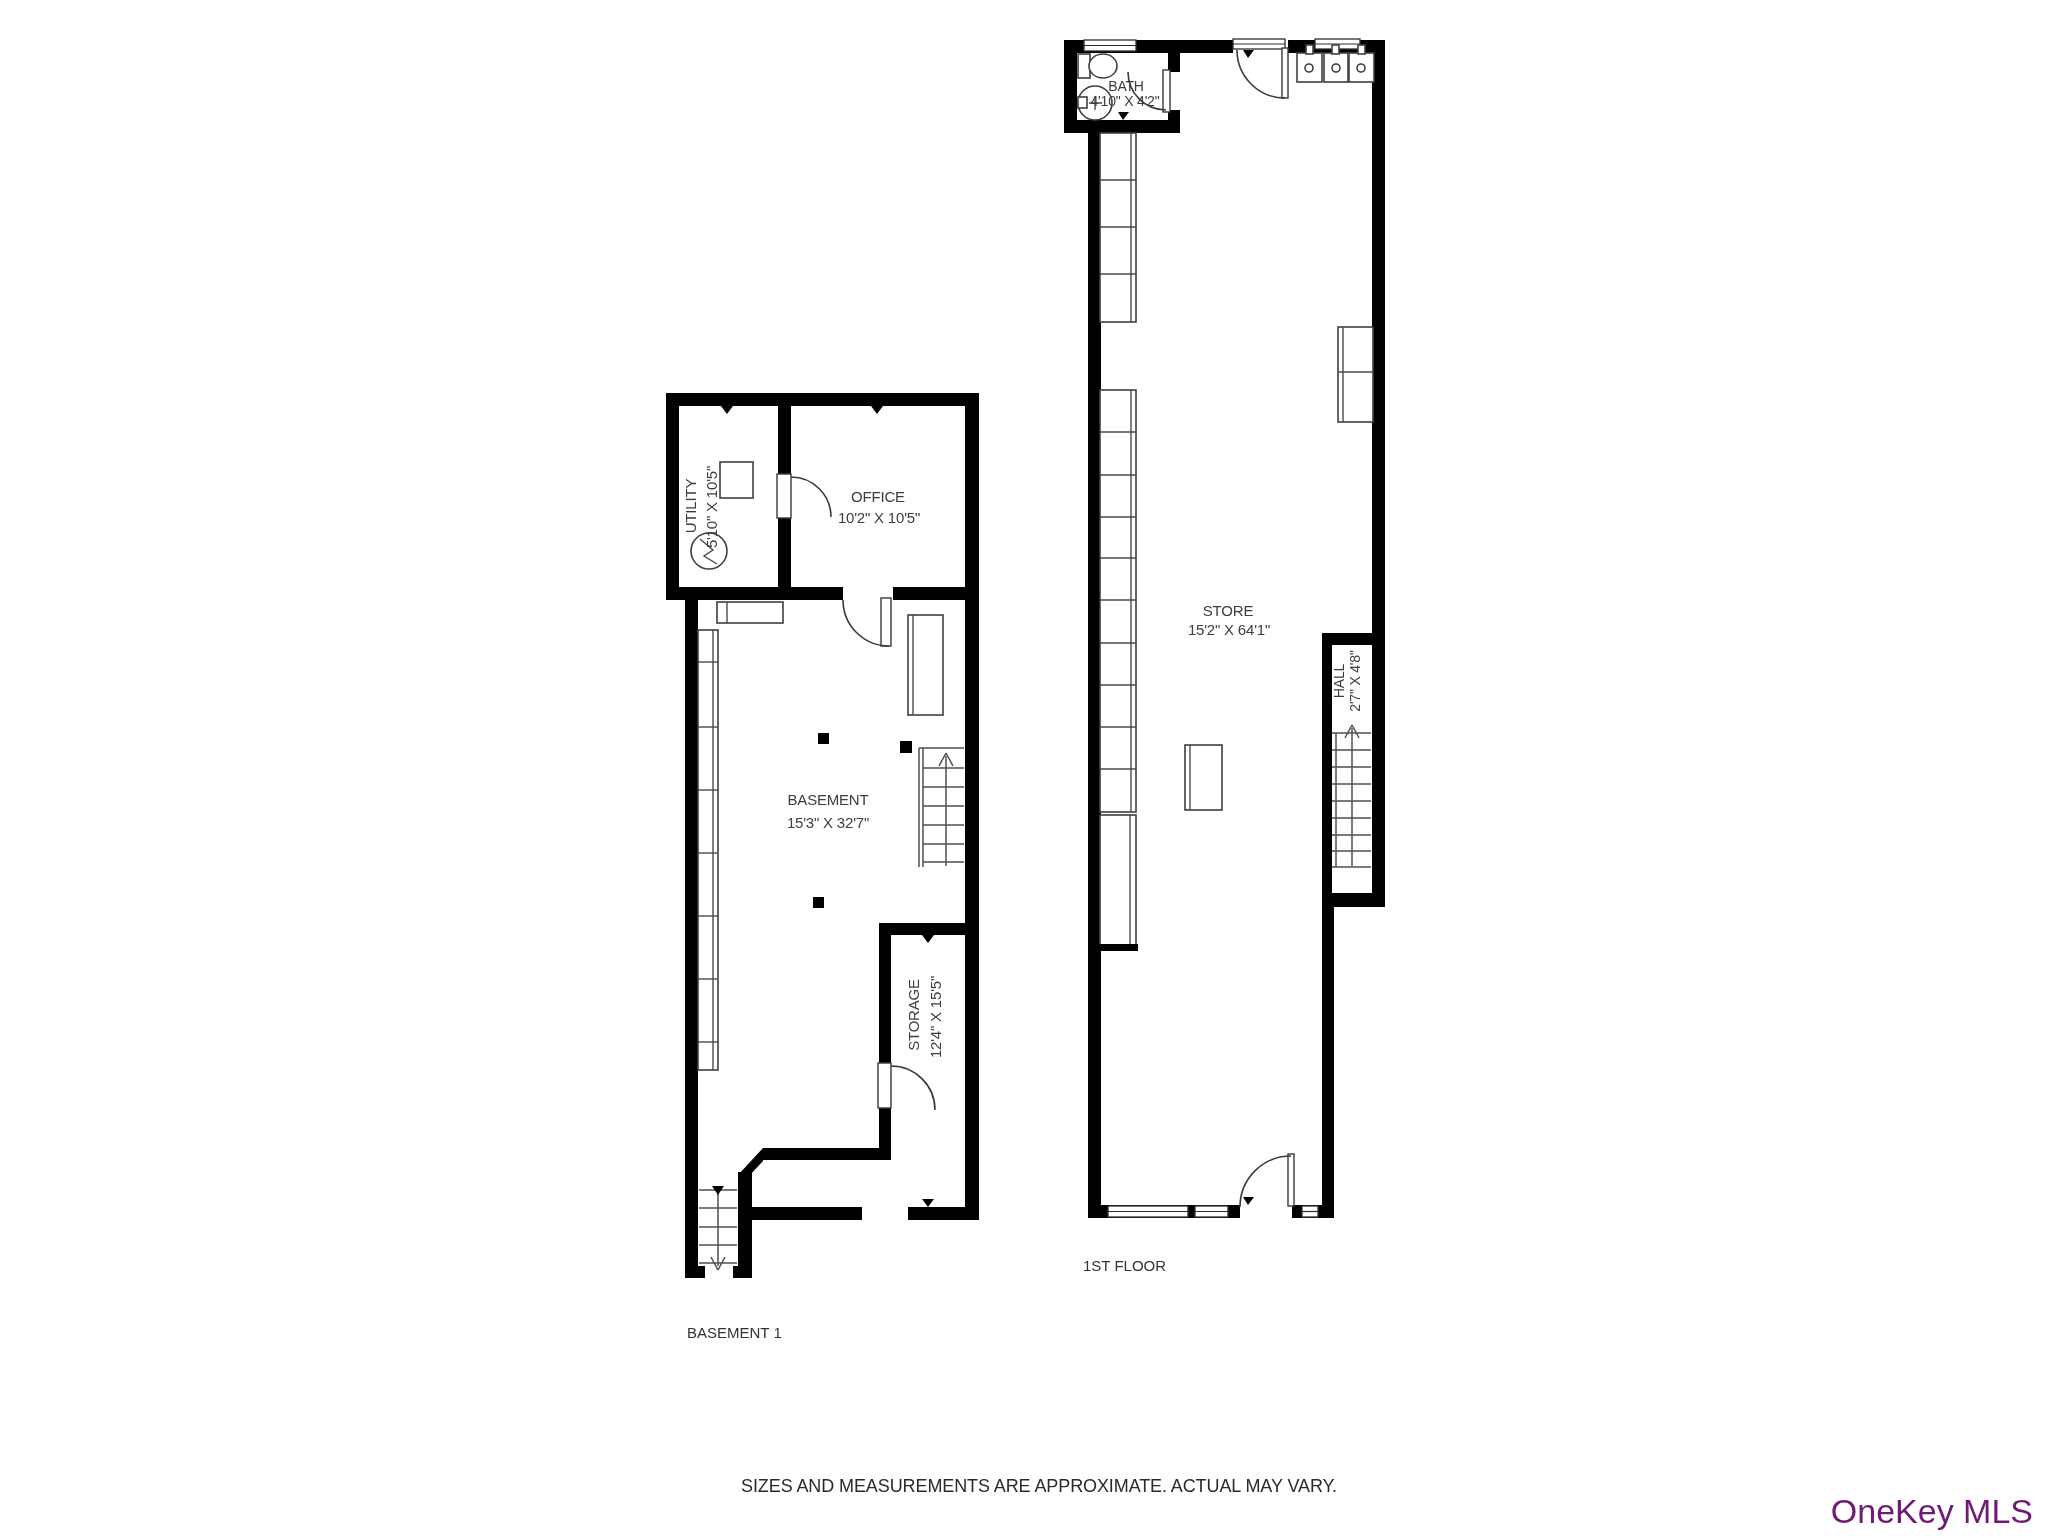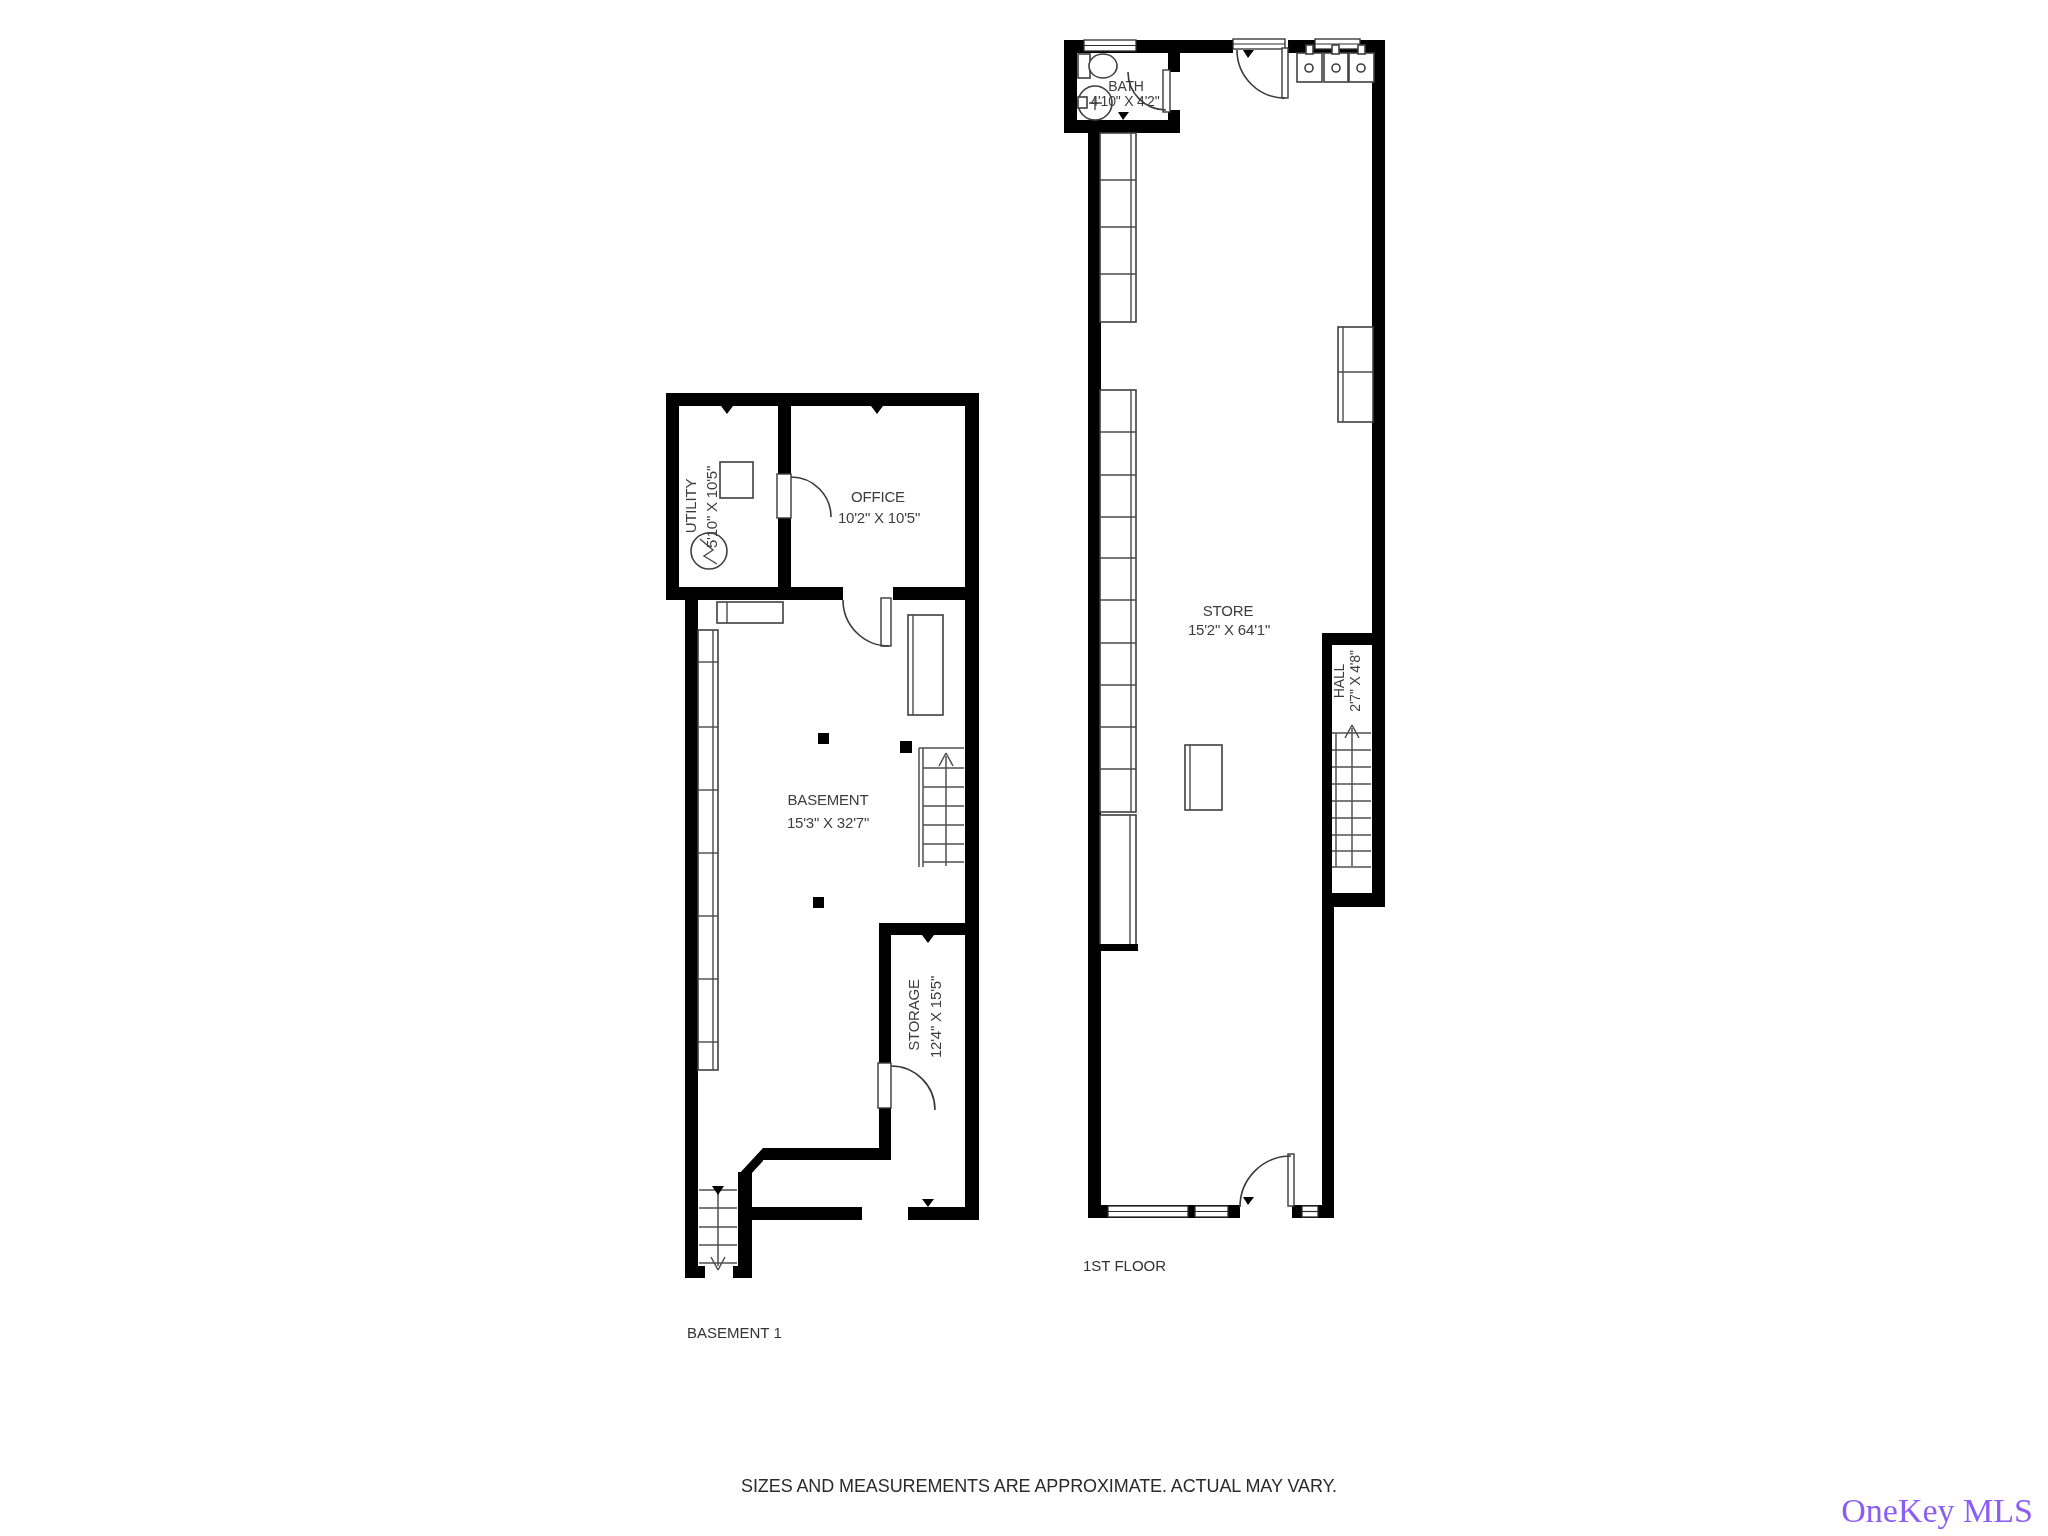--- a/index.html
+++ b/index.html
@@ -14,21 +14,21 @@
   .window{fill:#ffffff;stroke:#2e2e2e;stroke-width:1.3;}
   .winline{stroke:#2e2e2e;stroke-width:1.2;}
   .stair{stroke:#4f4f4f;stroke-width:1.5;fill:none;}
   .post{fill:#000000;}
   .tick{fill:#000000;}
   .room-label{fill:#3d3d3d;font-size:15px;letter-spacing:-0.2px;}
   .room-label.small{font-size:14px;}
   .caption{fill:#333333;font-size:15px;}
   #footer-note{position:absolute;left:0;right:0;top:1476px;text-align:center;
     padding-left:30px;font-size:18px;color:#2a2a2a;letter-spacing:-0.1px;}
-  #watermark{position:absolute;right:15px;top:1492px;font-size:34px;color:#8b5cf6;font-family:Liberation Serif, serif;}
+  #watermark{position:absolute;right:15px;top:1492px;font-size:34px;color:#701a75;}
 </style>
 </head>
 <body>
 
 <svg id="plan-svg" width="2048" height="1536" viewBox="0 0 2048 1536">
 
   <g>
     <g>
       <rect class="wall" x="666" y="393" width="312" height="13"></rect>
       <rect class="wall" x="666" y="393" width="13" height="207"></rect>

